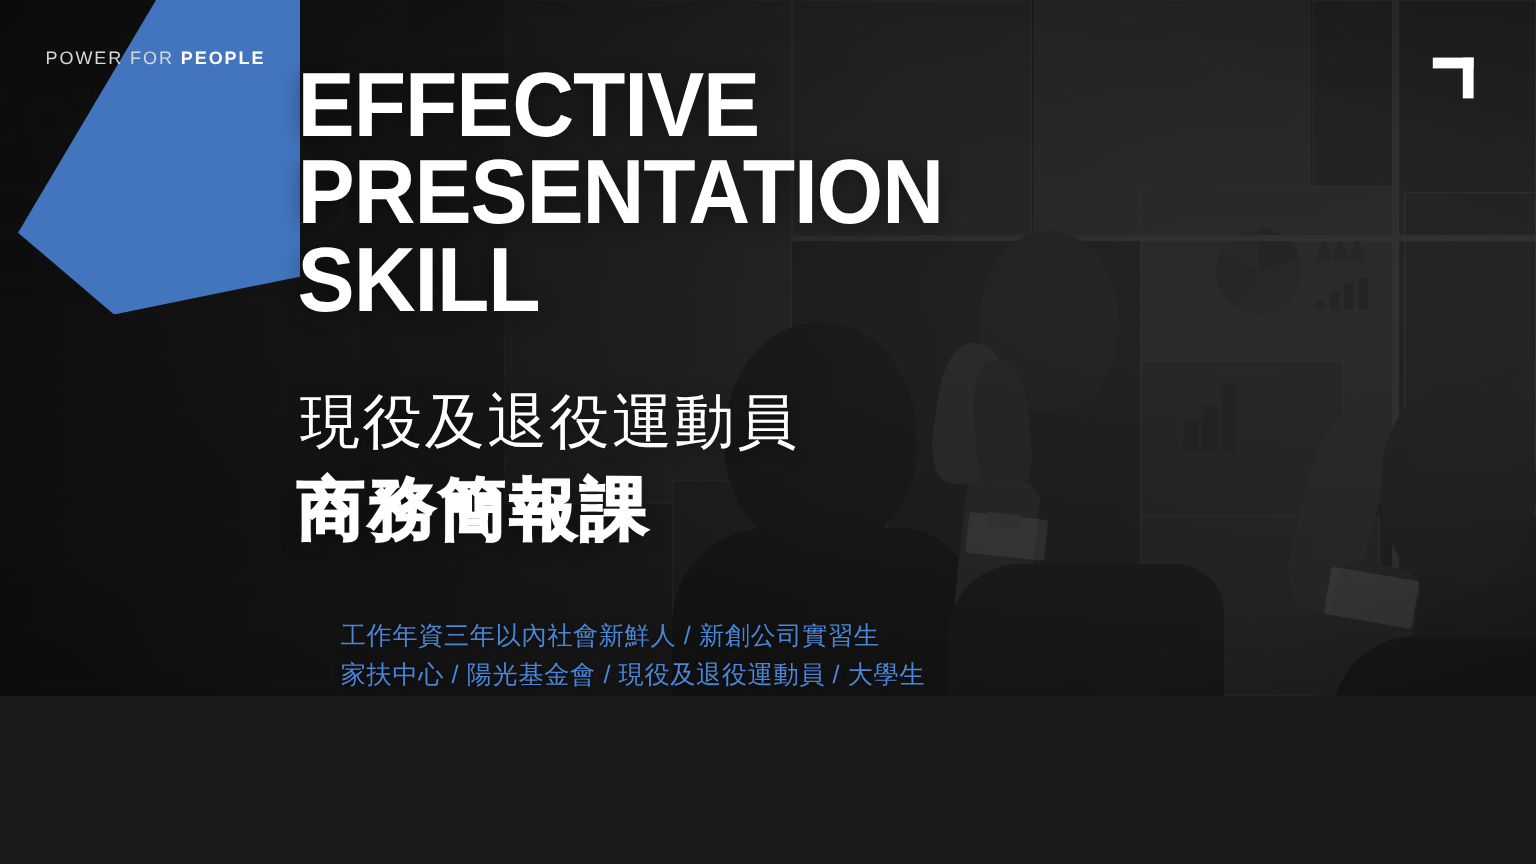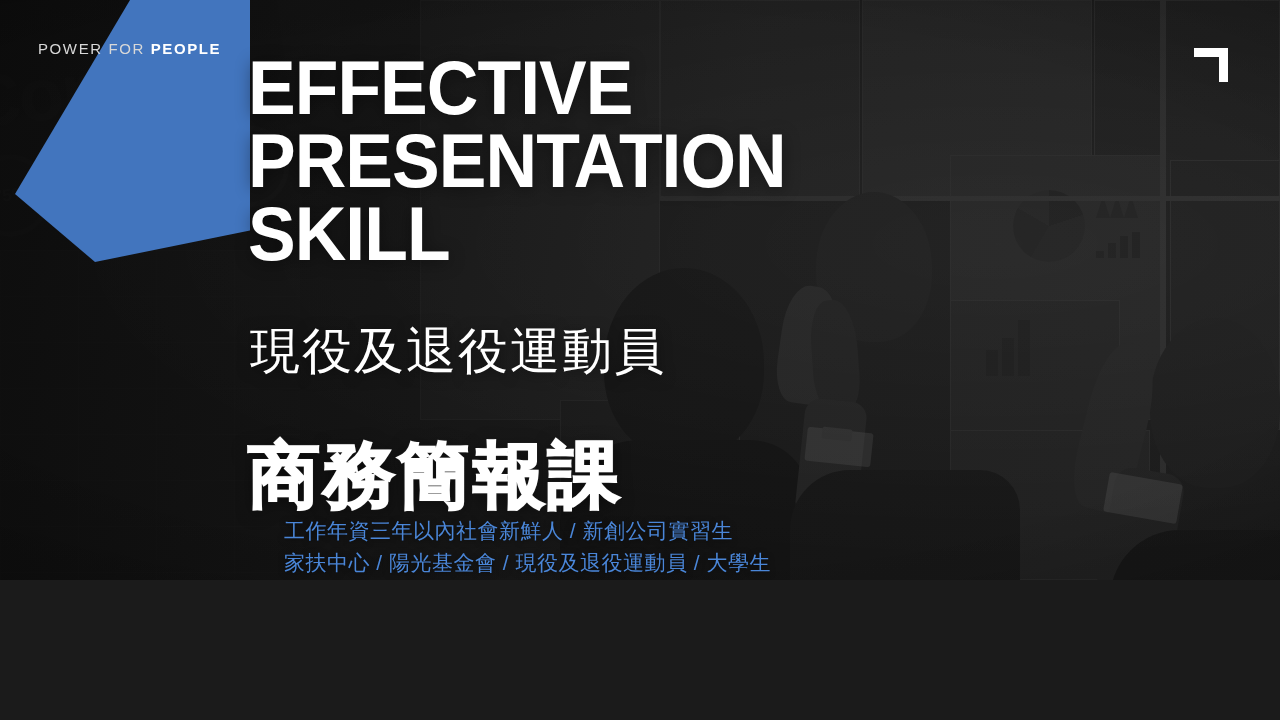--- a/index.html
+++ b/index.html
@@ -147,26 +147,25 @@
     font-size:50px;
     font-weight:300;
     letter-spacing:2px;
     line-height:1;
     text-shadow:0 2px 14px rgba(0,0,0,.5);
   }
 
   .title-cn{
     position:absolute; left:248px; top:396px;
     color:#fff;
-    font-size:72px;
+    font-size:56px;
     font-weight:900;
     letter-spacing:3px;
     line-height:1;
     text-shadow:0 3px 16px rgba(0,0,0,.55), 0 0 2px rgba(255,255,255,.6);
-    margin-top:43px;
     -webkit-text-stroke:2px #fff;
   }
 
   .targets{
     position:absolute; left:252px; top:515px;
     color:#4a86d8;
     font-size:21px;
     line-height:1.52;
     letter-spacing:.5px;
     text-shadow:0 1px 6px rgba(0,0,0,.6);

